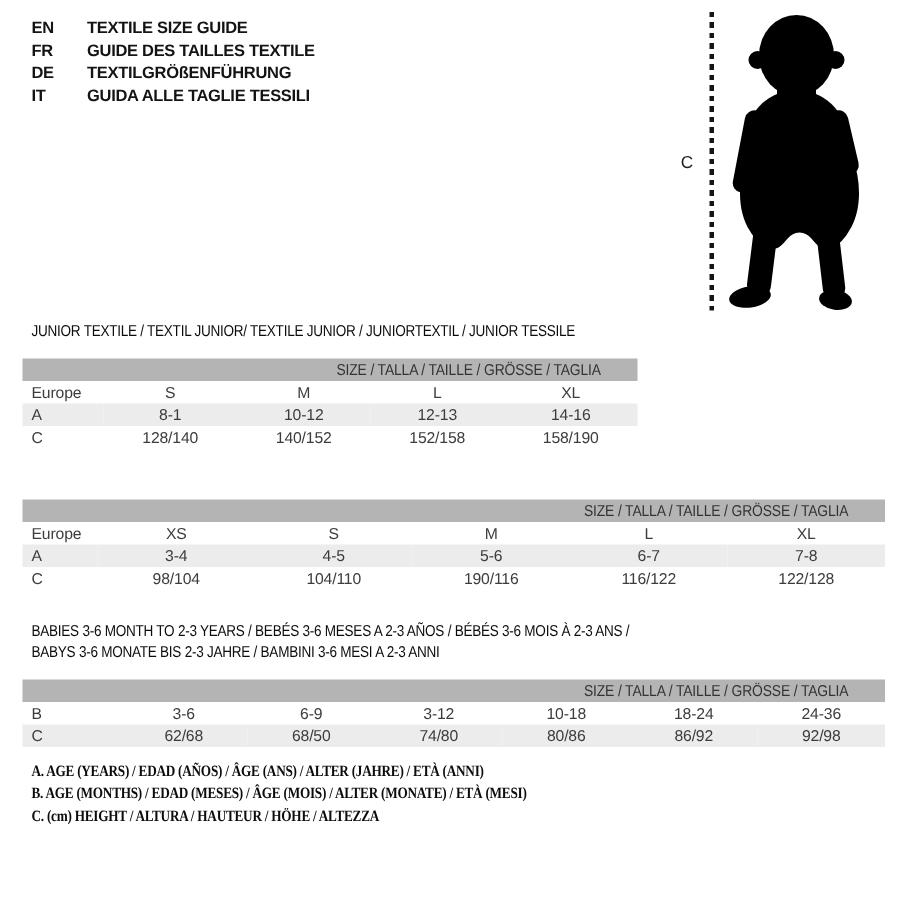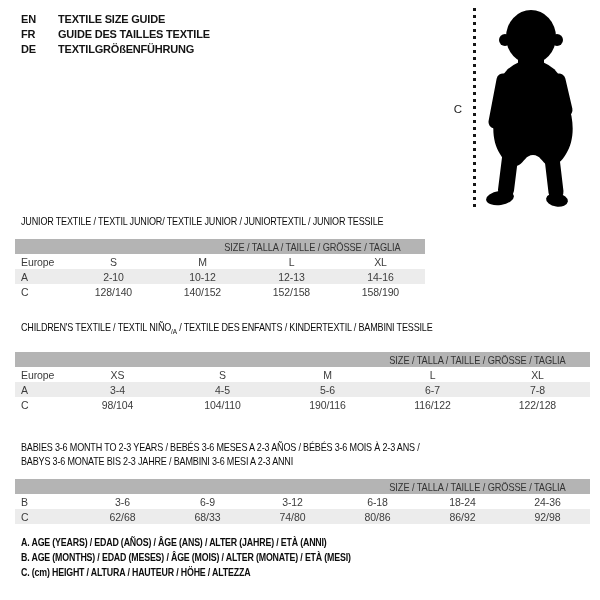--- a/index.html
+++ b/index.html
@@ -16,61 +16,65 @@
   .clabel{position:absolute;left:449px;top:103px;width:18px;text-align:center;
           font-size:11.5px;color:#1d1d1d;}
   .dashline{position:absolute;left:473px;top:8px;width:2.5px;height:199px;
             background:repeating-linear-gradient(to bottom,#161616 0 3.5px,transparent 3.5px 7px);}
   .baby{position:absolute;left:470px;top:5px;width:115px;height:205px;}
 
   
   .tb{position:absolute;left:15px;}
   .tb0{top:214px;width:410px;}
   .tb1{top:320px;width:575px;}
-  .tb2{top:440px;width:575px;}
+  .tb2{top:414px;width:575px;}
   .ttl{margin-left:6px;font-weight:normal;font-size:10.5px;color:#0c0c0c;}
   .ttl-line{transform:scaleX(0.86);transform-origin:left center;white-space:nowrap;
             line-height:14px;letter-spacing:-0.2px;}
   .ttl-line sub{font-size:7.5px;}
   .tb0 .tbl{margin-top:11px;}
   .tb1 .tbl{margin-top:13px;}
   .tb2 .tbl{margin-top:11px;}
 
   .tbl{border-collapse:collapse;width:100%;table-layout:fixed;font-size:10.5px;
        color:#3c3c3c;letter-spacing:-0.1px;}
   .tbl td{padding:0;text-align:center;height:15px;vertical-align:middle;white-space:nowrap;}
   .tbl tr.hdr td{background:var(--hdr-bg,#b4b4b4);height:15px;text-align:right;color:#333;}
   .hdr-txt{display:inline-block;transform:scaleX(0.88);transform-origin:left center;
            padding-left:6px;white-space:nowrap;}
   .tbl td.lbl{text-align:left;padding-left:6px;}
   .tbl tr.alt td{background:var(--alt-bg,#ececec);}
   .tb0 col.c0{width:54px;} .tb1 col.c0{width:50px;} .tb2 col.c0{width:65px;}
 
   
-  .legend{position:absolute;left:21px;top:535px;font-weight:bold;font-size:10.5px;color:#0c0c0c;}
+  .legend{position:absolute;left:21px;top:507px;font-weight:bold;font-size:10.5px;color:#0c0c0c;font-family:Liberation Serif, serif;}
   .legend div{line-height:15px;transform:scaleX(0.84);transform-origin:left center;
               white-space:nowrap;letter-spacing:-0.2px;}
 </style>
 </head>
 <body>
 
 <div class="canvas">
 
   <ul id="langs" class="langs">
       <li>
         <span class="code">EN</span>
         <span>TEXTILE SIZE GUIDE</span>
       </li>
       <li>
         <span class="code">FR</span>
         <span>GUIDE DES TAILLES TEXTILE</span>
       </li>
       <li>
         <span class="code">DE</span>
         <span>TEXTILGRÖßENFÜHRUNG</span>
+      </li>
+      <li>
+        <span class="code">IT</span>
+        <span>GUIDA ALLE TAGLIE TESSILI</span>
       </li>
     </ul>
 
   <span class="clabel">C</span>
   <div class="dashline"></div>
 
   <svg class="baby" viewBox="470 5 115 205" xmlns="http://www.w3.org/2000/svg" aria-hidden="true">
     <g fill="#000" stroke="#000">
       <ellipse cx="531" cy="37" rx="25" ry="27" stroke="none"></ellipse>
       <circle cx="505" cy="40" r="6" stroke="none"></circle>
@@ -105,40 +109,37 @@
           </tr>
           <tr>
             <td class="lbl">Europe</td>
             <td>S</td>
             <td>M</td>
             <td>L</td>
             <td>XL</td>
           </tr>
           <tr class="alt">
             <td class="lbl">A</td>
-            <td>2-10</td>
+            <td>8-1</td>
             <td>10-12</td>
             <td>12-13</td>
             <td>14-16</td>
           </tr>
           <tr>
             <td class="lbl">C</td>
             <td>128/140</td>
             <td>140/152</td>
             <td>152/158</td>
             <td>158/190</td>
           </tr>
         </tbody>
       </table>
   </section>
 
   <section class="tb tb1">
-    <div class="ttl">
-        <div class="ttl-line"><span>CHILDREN'S TEXTILE / TEXTIL NIÑO</span><sub>/A</sub><span> / TEXTILE DES ENFANTS / KINDERTEXTIL / BAMBINI TESSILE</span></div>
-      </div>
     <table class="tbl">
         <colgroup>
           <col class="c0">
           <col>
           <col>
           <col>
           <col>
           <col>
         </colgroup>
         <tbody>
@@ -190,28 +191,28 @@
         </colgroup>
         <tbody>
           <tr class="hdr">
             <td colspan="7"><span class="hdr-txt">SIZE / TALLA / TAILLE / GRÖSSE / TAGLIA</span></td>
           </tr>
           <tr>
             <td class="lbl">B</td>
             <td>3-6</td>
             <td>6-9</td>
             <td>3-12</td>
-            <td>6-18</td>
+            <td>10-18</td>
             <td>18-24</td>
             <td>24-36</td>
           </tr>
           <tr class="alt">
             <td class="lbl">C</td>
             <td>62/68</td>
-            <td>68/33</td>
+            <td>68/50</td>
             <td>74/80</td>
             <td>80/86</td>
             <td>86/92</td>
             <td>92/98</td>
           </tr>
         </tbody>
       </table>
   </section>
 
   <div id="legend" class="legend">

